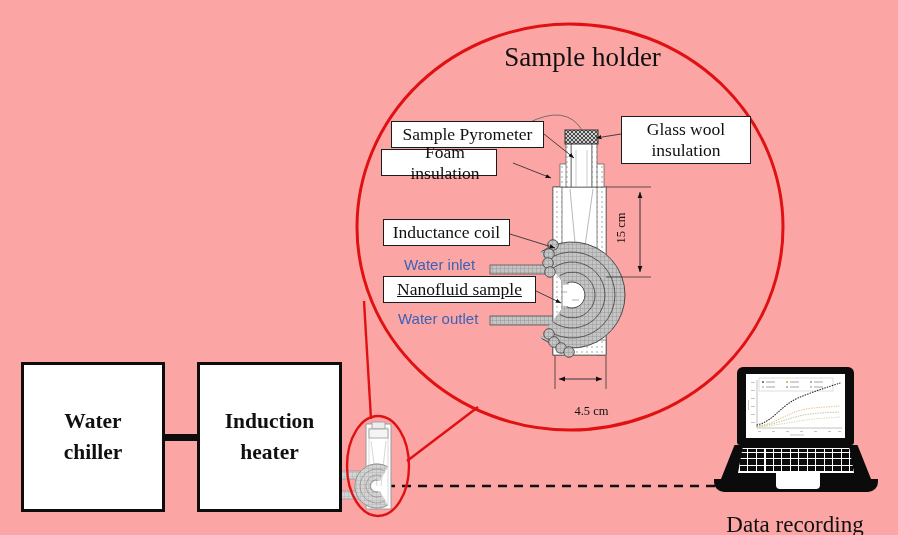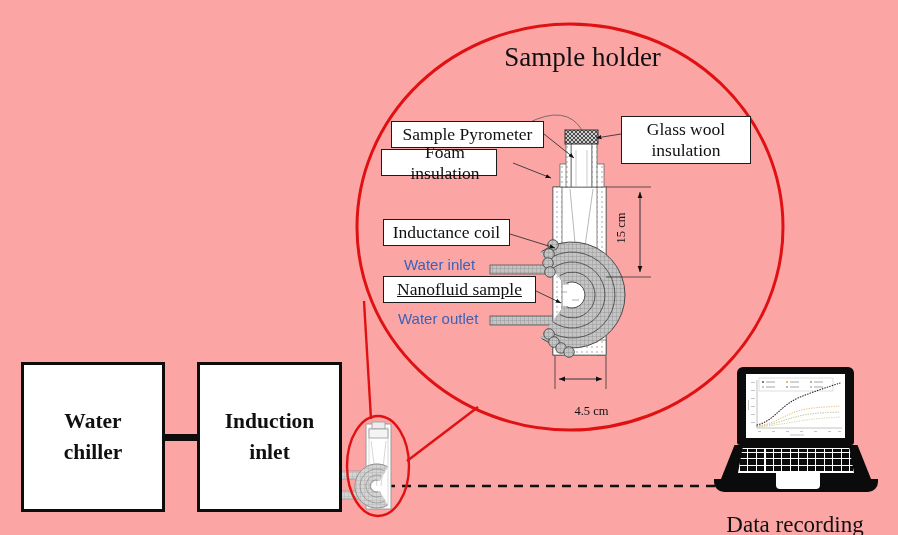--- a/index.html
+++ b/index.html
@@ -202,21 +202,21 @@
   <div class="dim" id="dim-h">15 cm</div>
   <div class="dim" id="dim-w">4.5 cm</div>
 
   <div class="bigbox" id="box-chiller">
     <span>Water</span>
     <span>chiller</span>
   </div>
   <div id="connector"></div>
   <div class="bigbox" id="box-heater">
     <span>Induction</span>
-    <span>inlet</span>
+    <span>heater</span>
   </div>
 
   <div id="laptop-screen">
     <div id="laptop-chart-wrap">
       <svg width="99" height="64" viewBox="0 0 99 64">
         <rect x="13" y="4" width="74" height="13" fill="none" stroke="#c9c9c9" stroke-width="0.6"></rect>
         <g>
           <circle cx="17" cy="8" r="1" fill="#555"></circle>
             <rect x="20" y="7.4" width="9" height="1.2" fill="#b5b5b5"></rect>
           <circle cx="41" cy="8" r="1" fill="#d9a648"></circle>

